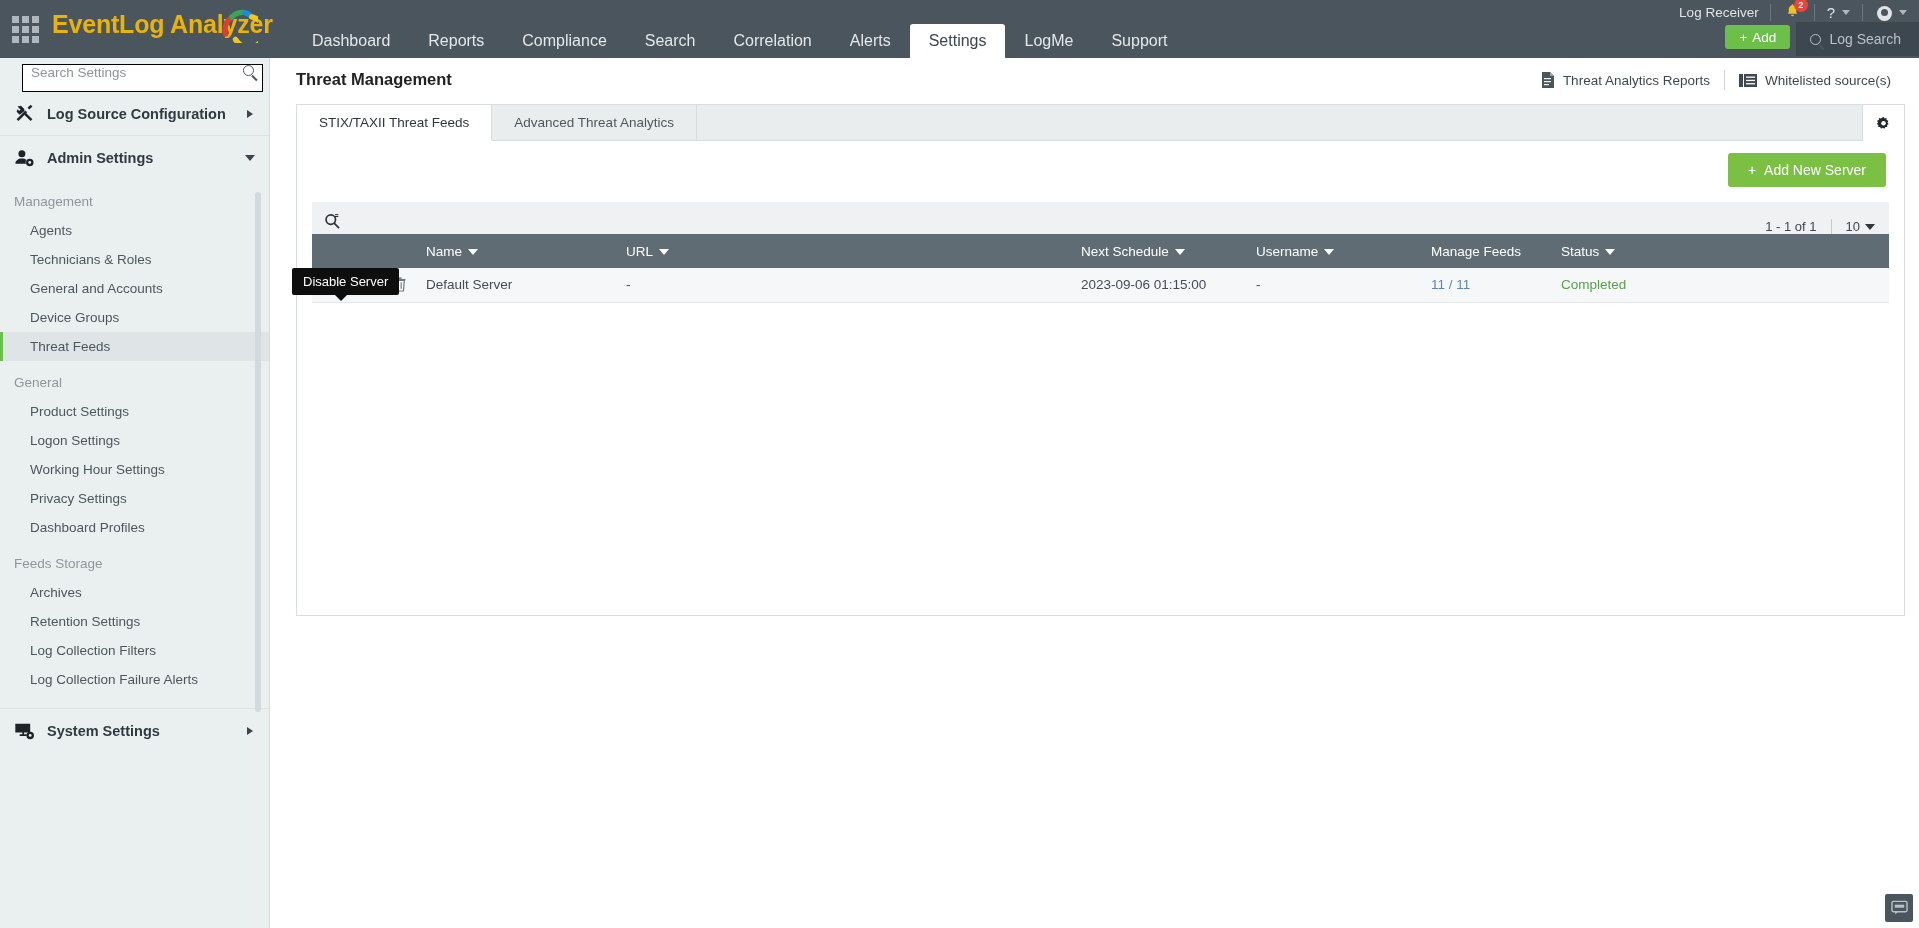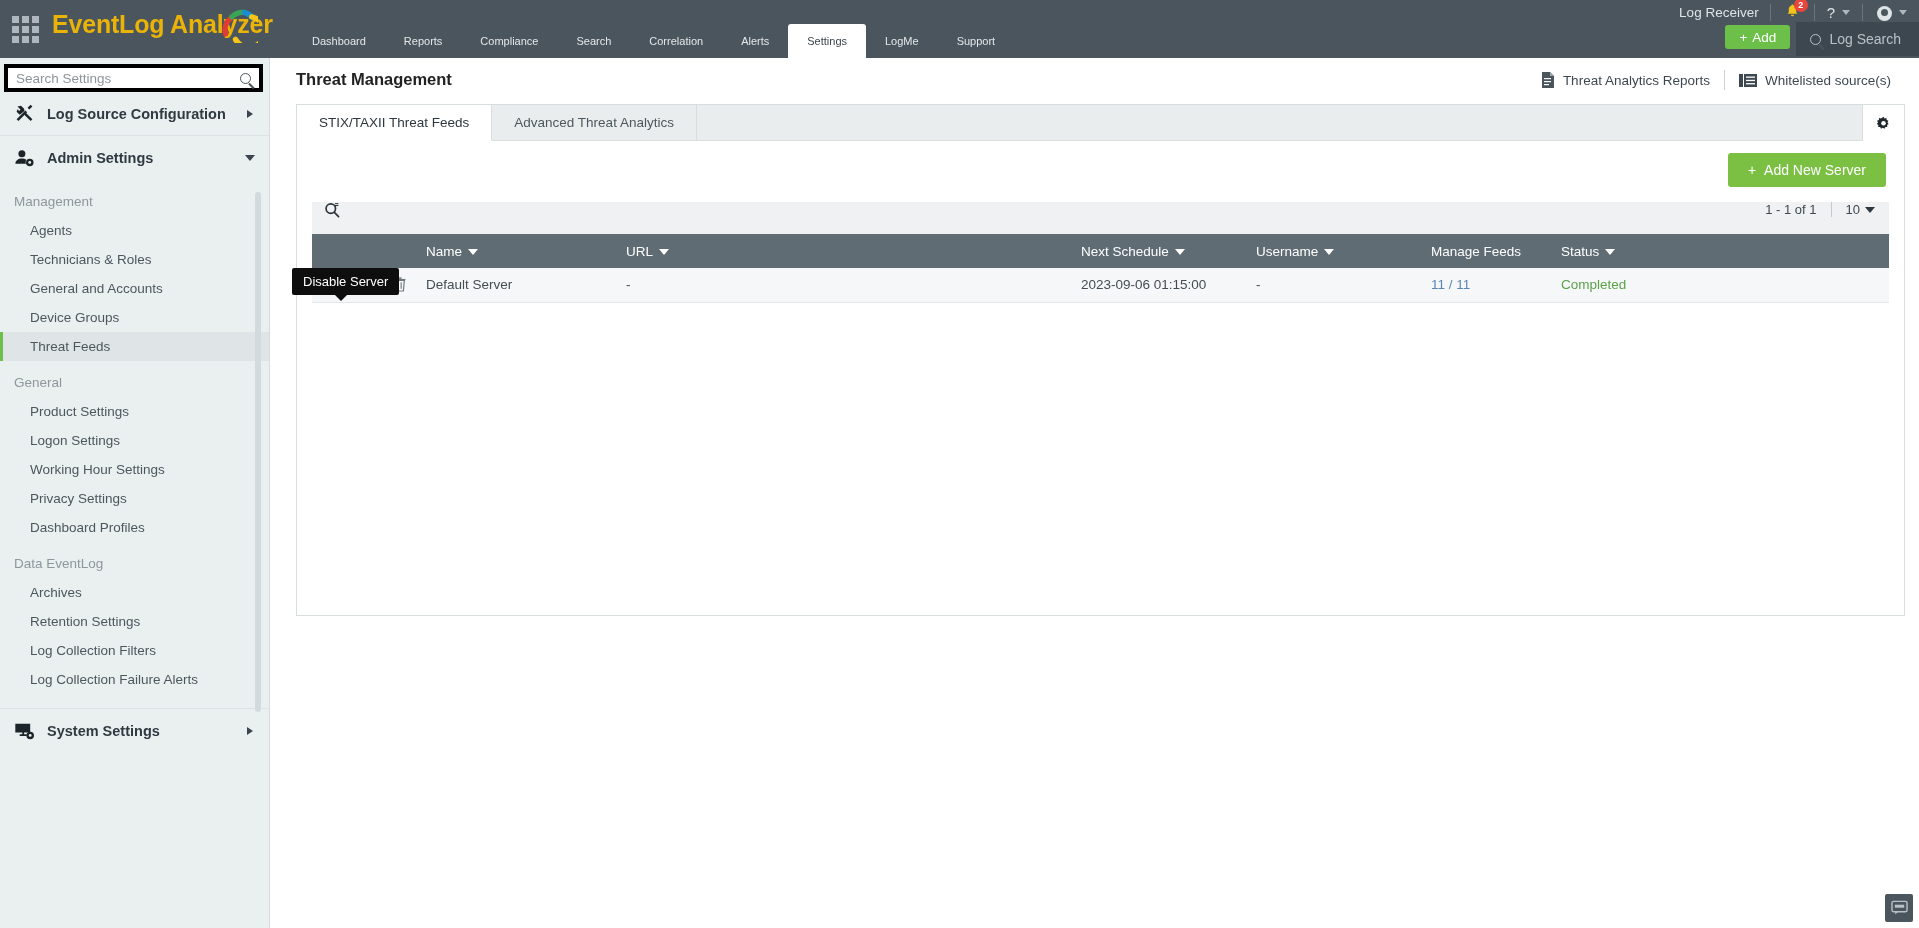--- a/index.html
+++ b/index.html
@@ -34,21 +34,21 @@
   .brand-swirl {
     position: absolute; left: 222px; top: 7px; width: 36px; height: 36px;
   }
 
   
   .nav {
     position: absolute; left: 293px; top: 24px; height: 34px;
     display: flex; align-items: stretch;
   }
   .nav-item {
-    padding: 0 19px; line-height: 34px; font-size: 11px;
+    padding: 0 19px; line-height: 34px; font-size: 16px;
     color: #e4e8ea; cursor: pointer; white-space: nowrap; text-align: right;
   }
   .nav-item.active {
     background: #ffffff; color: #3b454d; border-radius: 3px 3px 0 0;
   }
 
   
   .hdr-right {
     position: absolute; right: 0; top: 0; height: 22px;
     display: flex; align-items: center; padding-right: 12px; padding-top: 3px;
@@ -94,22 +94,22 @@
     background: #3d474f; display: flex; align-items: center; gap: 8px;
     padding: 0 18px 0 14px; color: #b9c1c7; font-size: 14px; cursor: pointer;
   }
 
   
   .sidebar {
     position: absolute; left: 0; top: 58px; width: 270px; height: 870px;
     background: #eaeff0; border-right: 1px solid #d5dadc;
   }
   .search-settings {
-    margin: 6px 6px 0 4px; height: 28px; background: #fff;
-    border: 4px solid #000000; display: flex; align-items: center;
+    margin: 6px 6px 0 22px; height: 28px; background: #fff;
+    border: 1px solid #000000; display: flex; align-items: flex-start;
     padding: 0 8px; position: relative;
   }
   .search-settings input {
     border: 0; outline: 0; font-size: 13.5px; color: #555; width: 100%;
     font-family: "Liberation Sans", sans-serif; background: transparent;
   }
   .search-settings input::placeholder { color: #8d959a; }
   .mag {
     width: 11px; height: 11px; border: 1.6px solid #4a555e; border-radius: 50%;
     position: relative; flex: 0 0 auto;
@@ -187,21 +187,21 @@
   }
 
   .btn-addserver {
     position: absolute; right: 18px; top: 48px; background: #7bc043; color: #fff;
     font-size: 14px; padding: 9px 20px; border-radius: 3px; cursor: pointer;
     display: flex; align-items: center; gap: 8px;
   }
 
   .table-wrap { position: absolute; left: 15px; right: 15px; top: 97px; }
   .tbl-toolbar {
-    height: 32px; background: #eff1f2; display: flex; align-items: flex-start;
+    height: 32px; background: #eff1f2; display: flex; align-items: flex-end;
     justify-content: space-between; padding: 0 14px 0 12px;
   }
   .tbl-search-ic { cursor: pointer; }
   .pager { display: flex; align-items: center; gap: 14px; font-size: 13px; color: #3e4850;}
   .pager-sep { width: 1px; height: 15px; background: #c3cacd; }
   .pager-sel { display: flex; align-items: center; gap: 5px; cursor: pointer; }
   .caret-dk {
     width: 0; height: 0; border-left: 5px solid transparent;
     border-right: 5px solid transparent; border-top: 6px solid #2e3740;
   }
@@ -362,21 +362,21 @@
     <div class="side-item">Device Groups</div>
     <div class="side-item active">Threat Feeds</div>
 
     <div class="side-head">General</div>
     <div class="side-item">Product Settings</div>
     <div class="side-item">Logon Settings</div>
     <div class="side-item">Working Hour Settings</div>
     <div class="side-item">Privacy Settings</div>
     <div class="side-item">Dashboard Profiles</div>
 
-    <div class="side-head">Data EventLog</div>
+    <div class="side-head">Feeds Storage</div>
     <div class="side-item">Archives</div>
     <div class="side-item">Retention Settings</div>
     <div class="side-item">Log Collection Filters</div>
     <div class="side-item">Log Collection Failure Alerts</div>
 
     <div class="side-divider"></div>
   </div>
 
   <div class="side-group nb" style="border-top:0;">
     <svg class="gicon" viewBox="0 0 24 24">

